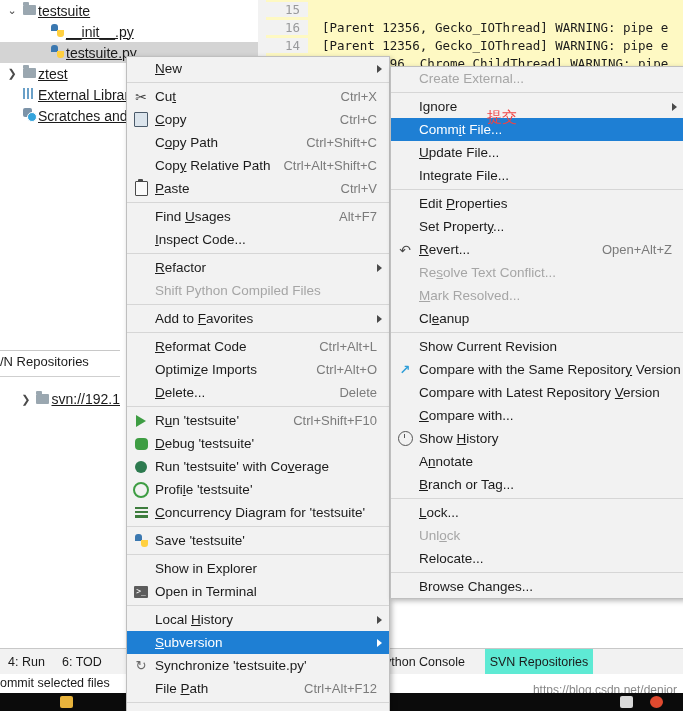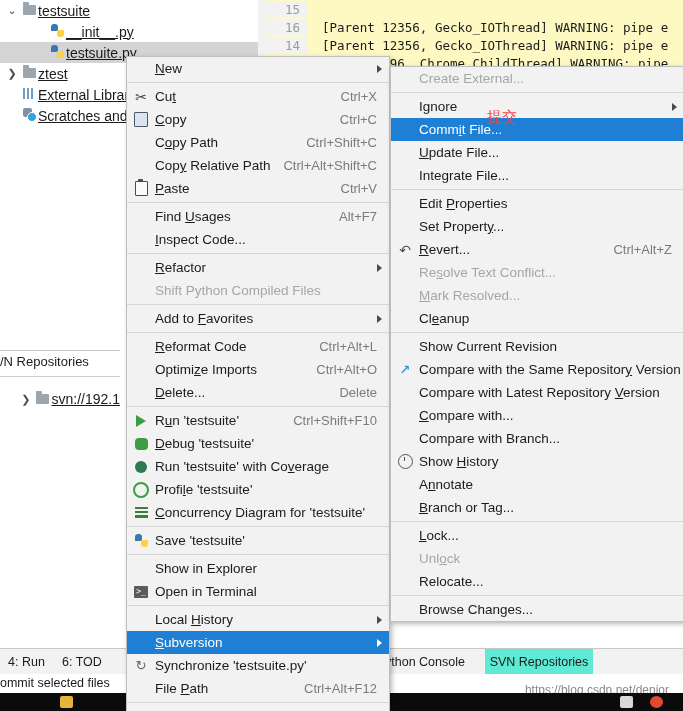--- a/index.html
+++ b/index.html
@@ -41,21 +41,21 @@
 
   
   #bottom-bar{position:absolute;left:0;top:648px;width:683px;height:26px;background:#f2f2f2;border-top:1px solid #c8c8c8;}
   .bb-item{position:absolute;top:0;height:26px;line-height:26px;font-size:12.5px;color:#1b1b1b;white-space:nowrap;}
   #bb-run{left:8px;}
   #bb-todo{left:62px;}
   #bb-pyconsole{left:385px;}
   #bb-svnrepo{left:485px;width:108px;text-align:center;background:#5eead4;}
   #status-line{position:absolute;left:0;top:674px;width:683px;height:19px;font-size:12.5px;color:#1b1b1b;line-height:19px;background:#fff;white-space:nowrap;}
   #taskbar{position:absolute;left:0;top:693px;width:683px;height:18px;background:#0b0b0b;}
-  #watermark{position:absolute;right:14px;top:683px;font-size:12px;color:#5d5d5d;opacity:.75;white-space:nowrap;font-family:"Liberation Sans",sans-serif;}
+  #watermark{position:absolute;right:6px;top:683px;font-size:12px;color:#5d5d5d;opacity:.75;white-space:nowrap;font-family:"Liberation Sans",sans-serif;}
   .tb-ico{position:absolute;top:3px;width:13px;height:12px;border-radius:2px;}
 
   
   .menu{position:absolute;background:#f2f2f2;border:1px solid #bfbfbf;box-shadow:2px 2px 5px rgba(0,0,0,.28);}
   #menu-main{left:126px;top:56px;width:262px;}
   #menu-sub{left:390px;top:66px;width:293px;}
   .mi{display:flex;align-items:center;height:23px;white-space:nowrap;position:relative;}
   .mi.hl{background:#1e7fd4;color:#ffffff;}
   .mi.hl .arrow{border-left-color:#ffffff;}
   .mi.dis{color:#a6a6a6;}
@@ -361,21 +361,21 @@
     </div>
     <div class="mi">
       <span class="mi-ico"></span>
       <span class="mi-label">Set Propert<span class="u">y</span>...</span>
     </div>
     <div class="mi">
       <span class="mi-ico">
         <span class="ico ico-revert">↶</span>
       </span>
       <span class="mi-label"><span class="u">R</span>evert...</span>
-      <span class="mi-acc">Ctrl+Alt+Z</span>
+      <span class="mi-acc">Open+Alt+Z</span>
     </div>
     <div class="mi dis">
       <span class="mi-ico"></span>
       <span class="mi-label">Re<span class="u">s</span>olve Text Conflict...</span>
     </div>
     <div class="mi dis">
       <span class="mi-ico"></span>
       <span class="mi-label"><span class="u">M</span>ark Resolved...</span>
     </div>
     <div class="mi">
@@ -393,24 +393,20 @@
       </span>
       <span class="mi-label">Compare with the Same Repositor<span class="u">y</span> Version</span>
     </div>
     <div class="mi">
       <span class="mi-ico"></span>
       <span class="mi-label">Compare with Latest Repository <span class="u">V</span>ersion</span>
     </div>
     <div class="mi">
       <span class="mi-ico"></span>
       <span class="mi-label"><span class="u">C</span>ompare with...</span>
-    </div>
-    <div class="mi">
-      <span class="mi-ico"></span>
-      <span class="mi-label">Compare with Branch...</span>
     </div>
     <div class="mi">
       <span class="mi-ico">
         <span class="ico ico-clock"></span>
       </span>
       <span class="mi-label">Show <span class="u">H</span>istory</span>
     </div>
     <div class="mi">
       <span class="mi-ico"></span>
       <span class="mi-label">A<span class="u">n</span>notate</span>

